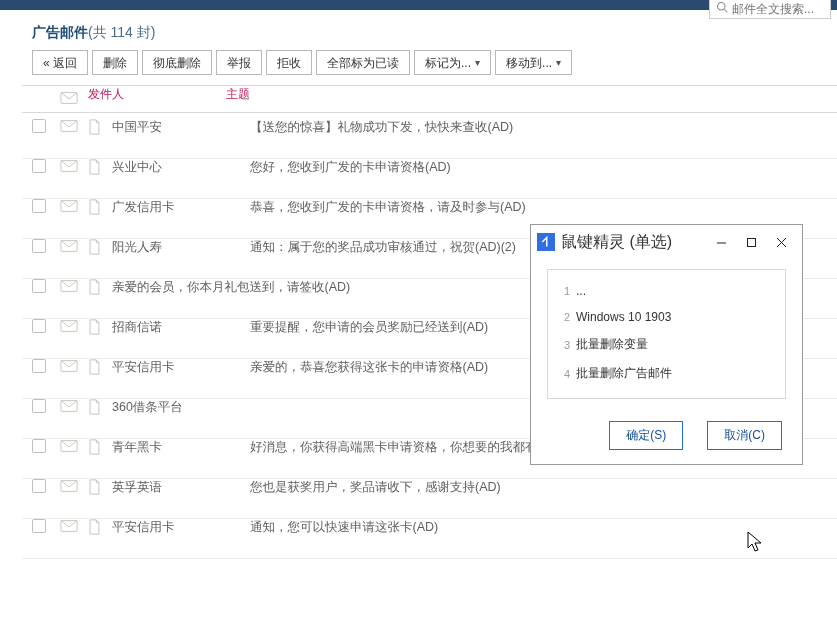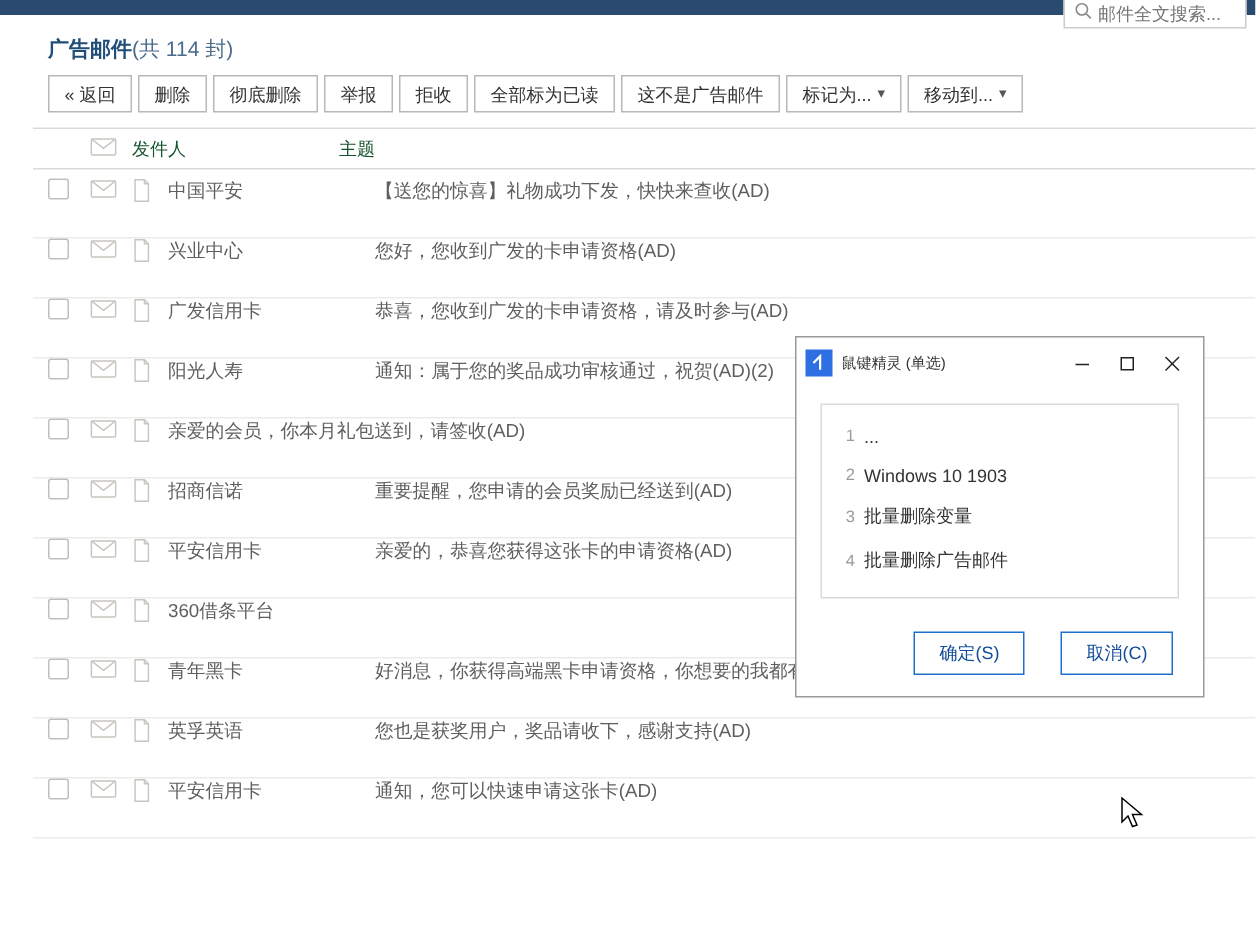--- a/index.html
+++ b/index.html
@@ -7,38 +7,38 @@
   .topbar { height: 10px; background: #2b4a6f; position: relative; }
   .search-wrap { position: absolute; right: 6px; top: -14px; display: flex; align-items: center; gap: 4px; background: #fff; border: 1px solid #ccc; padding: 2px 6px; color: #9a9a9a; font-size: 12px; }
   .search-wrap svg { width: 12px; height: 12px; fill: none; stroke: #888; stroke-width: 1.4; }
   .search-wrap input { border: none; outline: none; font-size: 12px; width: 92px; color: #666; }
   .content { padding: 0; margin-left: 22px; }
   .title-row { padding: 14px 10px 8px 10px; color: #1f4e79; font-size: 14px; font-weight: 700; }
   .title-count { color: #4a6b8a; font-weight: 400; }
   .toolbar { padding: 0 8px 10px 10px; display: flex; gap: 4px; align-items: flex-end; }
   .btn { background: #fff; border: 1px solid #b8b8b8; padding: 4px 10px 3px 10px; font-size: 12px; color: #333; cursor: pointer; display: inline-flex; align-items: center; gap: 4px; line-height: 16px; }
   .btn .chev { font-size: 10px; color: #555; }
-  .list-header { display: flex; align-items: center; border-top: 1px solid #d9d9d9; border-bottom: 1px solid #d9d9d9; height: 28px; font-size: 12px; color: #14532d; padding: 0 8px 0 10px; }
+  .list-header { display: flex; border-top: 1px solid #d9d9d9; border-bottom: 1px solid #d9d9d9; height: 28px; font-size: 12px; color: #be185d; padding: 0 8px 0 10px; }
   .col-check { width: 28px; display: flex; align-items: center; justify-content: flex-start; }
   .col-envelope { width: 28px; display: flex; align-items: center; }
   .col-file { width: 24px; display: flex; align-items: center; }
   .col-sender { width: 138px; }
   .col-subject { flex: 1; }
   .mail-row { display: flex; align-items: flex-start; height: 40px; border-bottom: 1px solid #ecebea; padding: 0 8px 0 10px; font-size: 12.5px; color: #4a4a4a; }
   .mail-row .checkbox { width: 14px; height: 14px; border: 1px solid #bfbfbf; border-radius: 2px; background: #fff; }
   .envelope-icon svg { width: 18px; height: 14px; fill: none; stroke: #c9c5bf; stroke-width: 1.1; }
   .file-icon svg { width: 13px; height: 16px; fill: none; stroke: #c9c5bf; stroke-width: 1.1; }
   .sender { width: 138px; color: #5f5f5f; }
   .subject { flex: 1; color: #5f5f5f; white-space: nowrap; overflow: hidden; text-overflow: ellipsis; }
   .spacer6 { height: 6px; }
   
   .modal { position: absolute; left: 530px; top: 224px; width: 273px; background: #fff; border: 1px solid #9a9a9a; box-shadow: 0 0 0 0 rgba(0,0,0,0); }
   .modal-title { height: 34px; display: flex; align-items: center; padding: 0 6px 0 6px; }
   .modal-logo { width: 18px; height: 18px; display: inline-flex; align-items: center; justify-content: center; background: #2f6fe4; color: #fff; font-size: 11px; margin-right: 6px; }
-  .modal-title-text { flex: 1; font-size: 10px; color: #333; }
+  .modal-title-text { flex: 1; font-size: 16px; color: #333; }
   .modal-winbtn { width: 30px; height: 20px; display: inline-flex; align-items: center; justify-content: center; cursor: pointer; }
   .modal-winbtn svg { width: 11px; height: 11px; stroke: #222; stroke-width: 1; fill: none; }
   .modal-body { padding: 10px 16px 10px 16px; }
   .option-box { border: 1px solid #d9d9d9; padding: 8px 10px 10px 10px; }
   .opt { display: flex; align-items: center; gap: 6px; padding: 6px 2px; font-size: 12px; color: #333; cursor: pointer; }
   .opt .num { color: #9a9a9a; font-size: 11px; width: 10px; text-align: right; }
   .modal-actions { display: flex; justify-content: flex-end; gap: 24px; padding: 12px 20px 14px 10px; }
   .mbtn { border: 1px solid #1f6fd0; color: #124d9a; background: #fff; padding: 5px 16px; font-size: 12px; cursor: pointer; }
   .mbtn.primary { }
   
@@ -63,21 +63,20 @@
   <div class="title-row">
     <span>广告邮件</span><span class="title-count">(共 114 封)</span>
   </div>
   <div class="toolbar">
     <button class="btn">« 返回</button>
     <button class="btn">删除</button>
     <button class="btn">彻底删除</button>
     <button class="btn">举报</button>
     <button class="btn">拒收</button>
     <button class="btn">全部标为已读</button>
-    <button class="btn">这不是广告邮件</button>
     <button class="btn">
         <span>标记为...</span>
         <span class="chev">▾</span>
       </button>
     <button class="btn">
         <span>移动到...</span>
         <span class="chev">▾</span>
       </button>
   </div>
 

